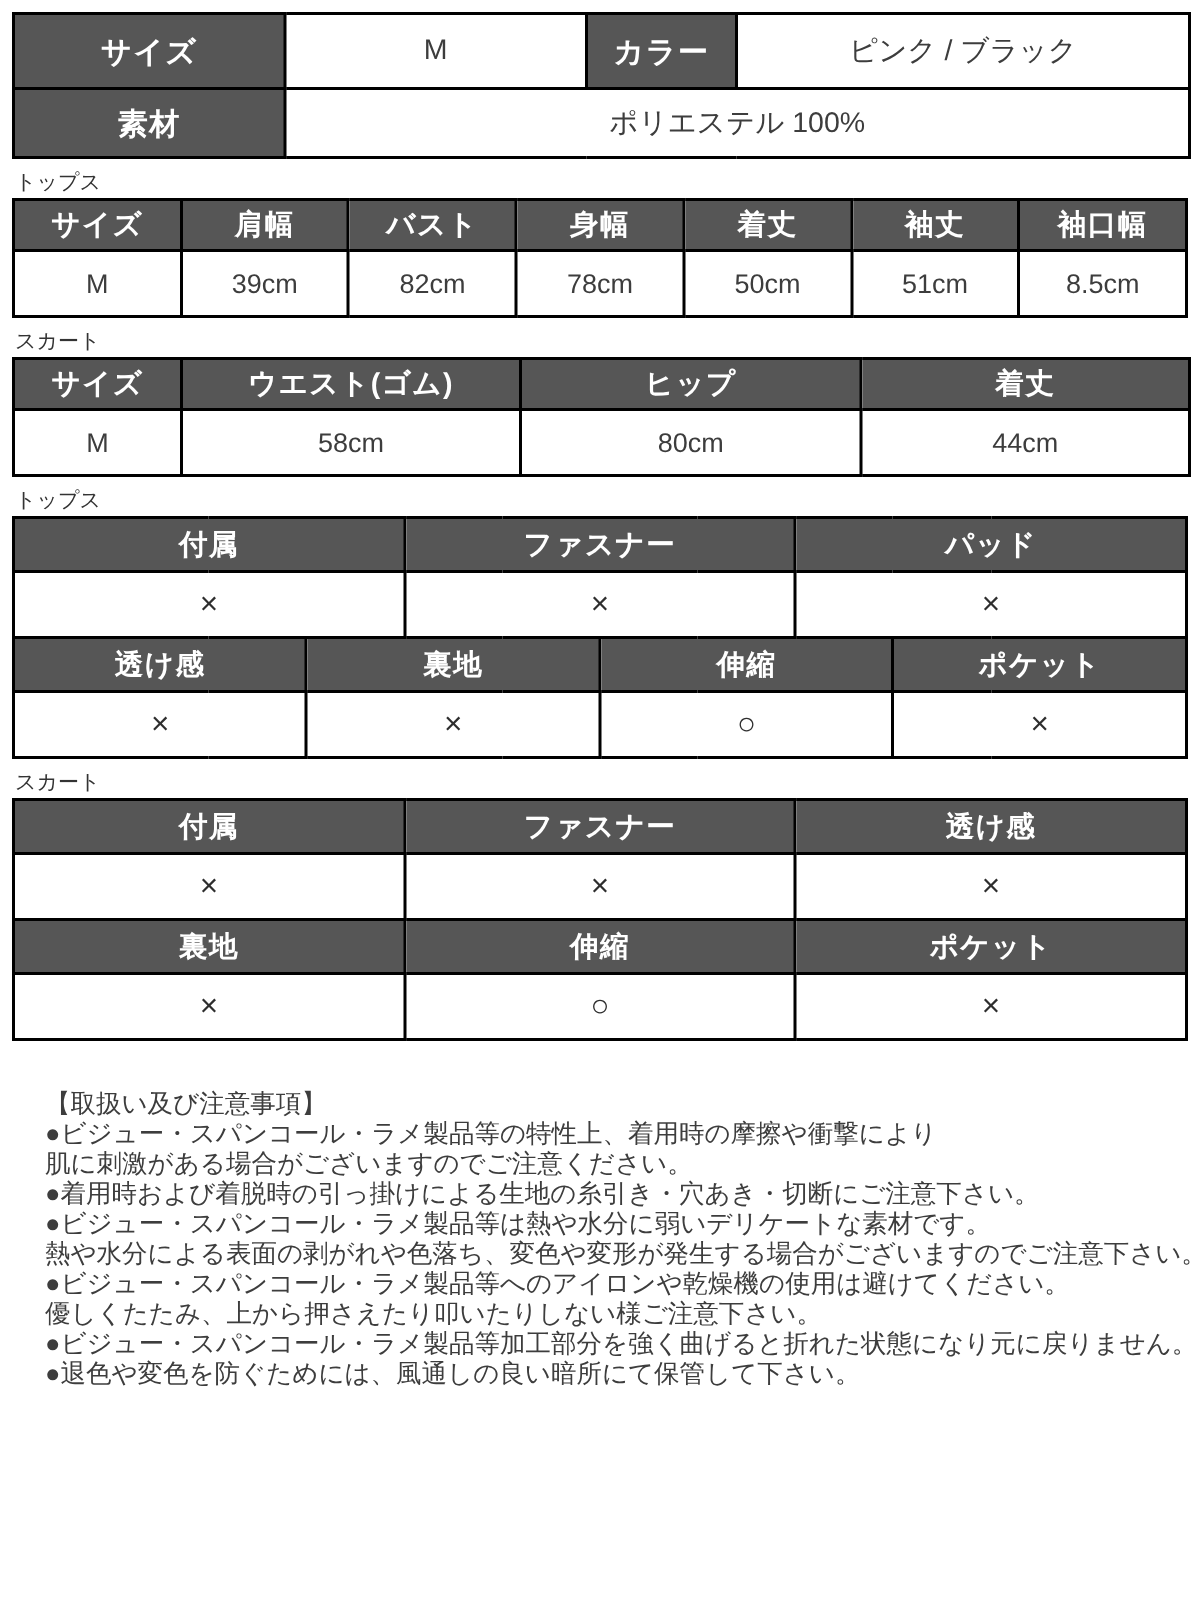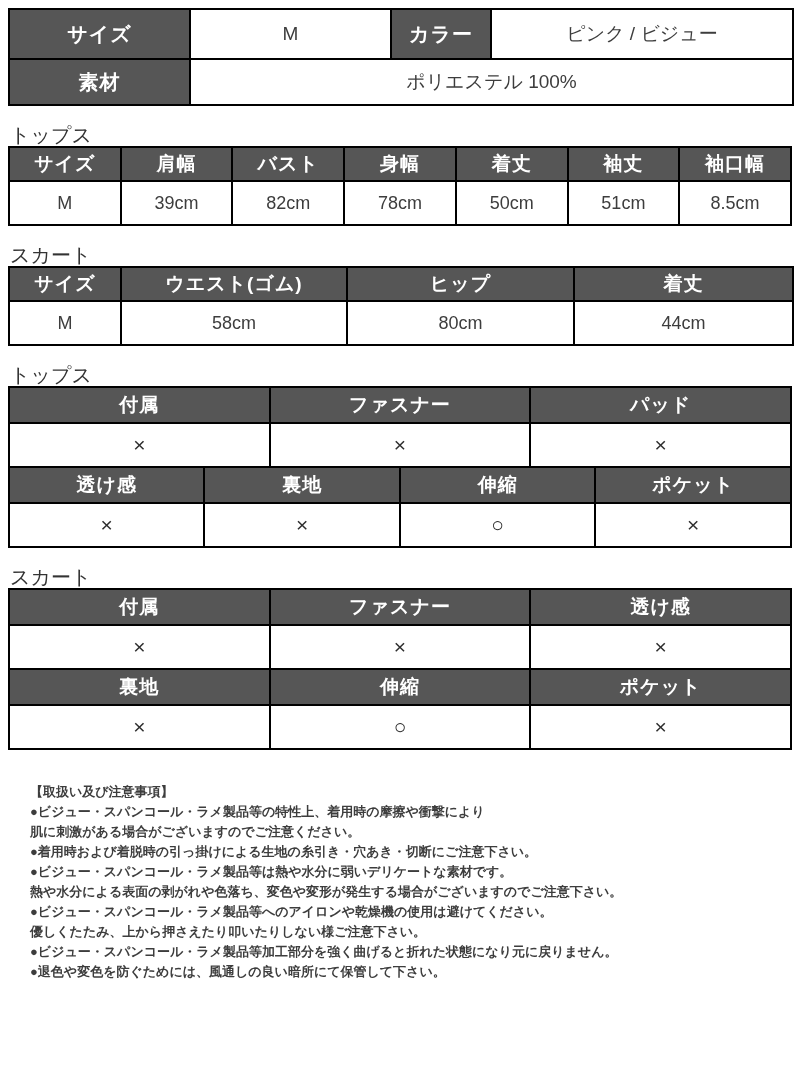--- a/index.html
+++ b/index.html
@@ -24,43 +24,43 @@
   table.spec td.hd{font-size:20px;}
   table.spec td.vl{font-size:19px;}
 
   table.size tr.h td{height:30px;}
   table.size tr.v td{height:40px;}
 
   table.feat tr.h td{height:32px;}
   table.feat tr.v td{height:40px;}
   table.feat td.vl{font-size:21px;color:#2e2e2e;}
 
-  .sec{margin:20px 0 2px 10px;font-size:20px;line-height:18px;color:#333333;}
-
-  .care{margin:32px 0 0 30px;color:var(--text);font-size:13px;line-height:20px;font-weight:bold;}
+  .sec{margin:6px 0 2px 10px;font-size:14px;line-height:18px;color:#333333;}
+
+  .care{margin:32px 0 0 30px;color:var(--text);font-size:17px;line-height:20px;}
   .care-line{white-space:nowrap;}
 </style>
 </head>
 <body>
 
 <div class="page">
 
   <table class="tbl spec">
     <colgroup>
         <col style="width:181px">
         <col style="width:201px">
         <col style="width:100px">
         <col style="width:302px">
       </colgroup>
     <tbody>
         <tr class="r1">
       <td class="hd">サイズ</td>
       <td class="vl">M</td>
       <td class="hd">カラー</td>
-      <td class="vl">ピンク / ビジュー</td>
+      <td class="vl">ピンク / ブラック</td>
     </tr>
     <tr class="r2">
       <td class="hd">素材</td>
       <td class="vl" colspan="3">ポリエステル 100%</td>
     </tr>
   </tbody>
     </table>
 
   <div class="sec">トップス</div>
   <table class="tbl size">

